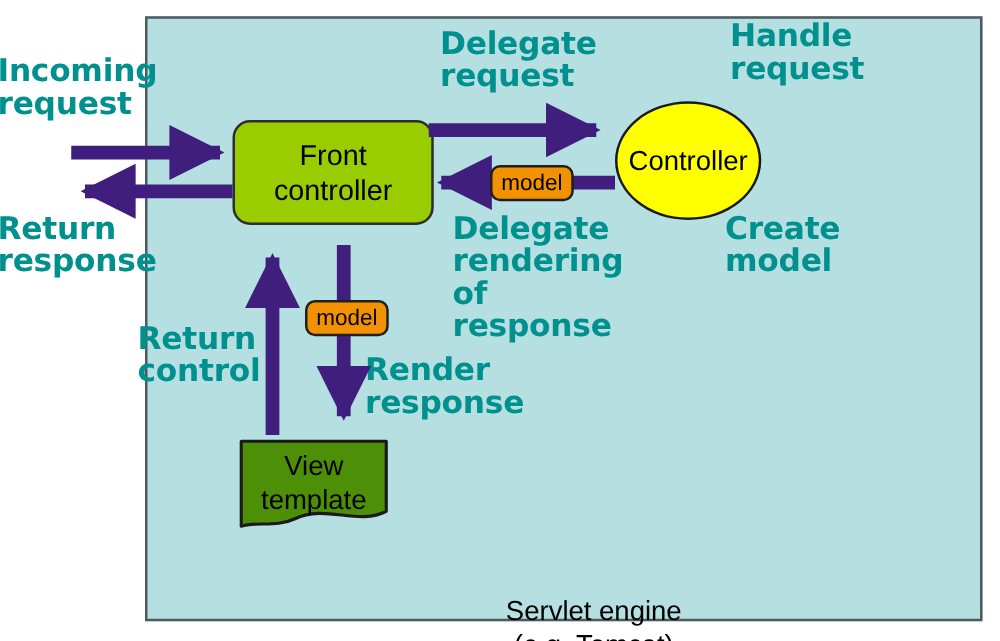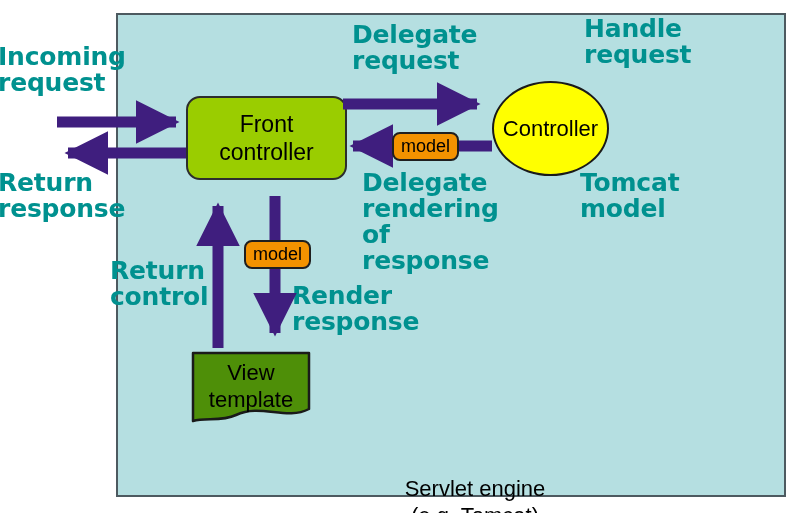--- a/index.html
+++ b/index.html
@@ -222,21 +222,21 @@
 request</div>
   <div class="label" id="lbl-return-res">Return
 response</div>
   <div class="label" id="lbl-delegate-req">Delegate
 request</div>
   <div class="label" id="lbl-handle-req">Handle
 request</div>
   <div class="label" id="lbl-delegate-rend">Delegate
 rendering
 of response</div>
-  <div class="label" id="lbl-create-model">Tomcat
+  <div class="label" id="lbl-create-model">Create
 model</div>
   <div class="label" id="lbl-return-ctl">Return
 control</div>
   <div class="label" id="lbl-render-res">Render
 response</div>
 
   <div class="plain" id="footer-text">Servlet engine
 (e.g. Tomcat)</div>
 
 </div>

